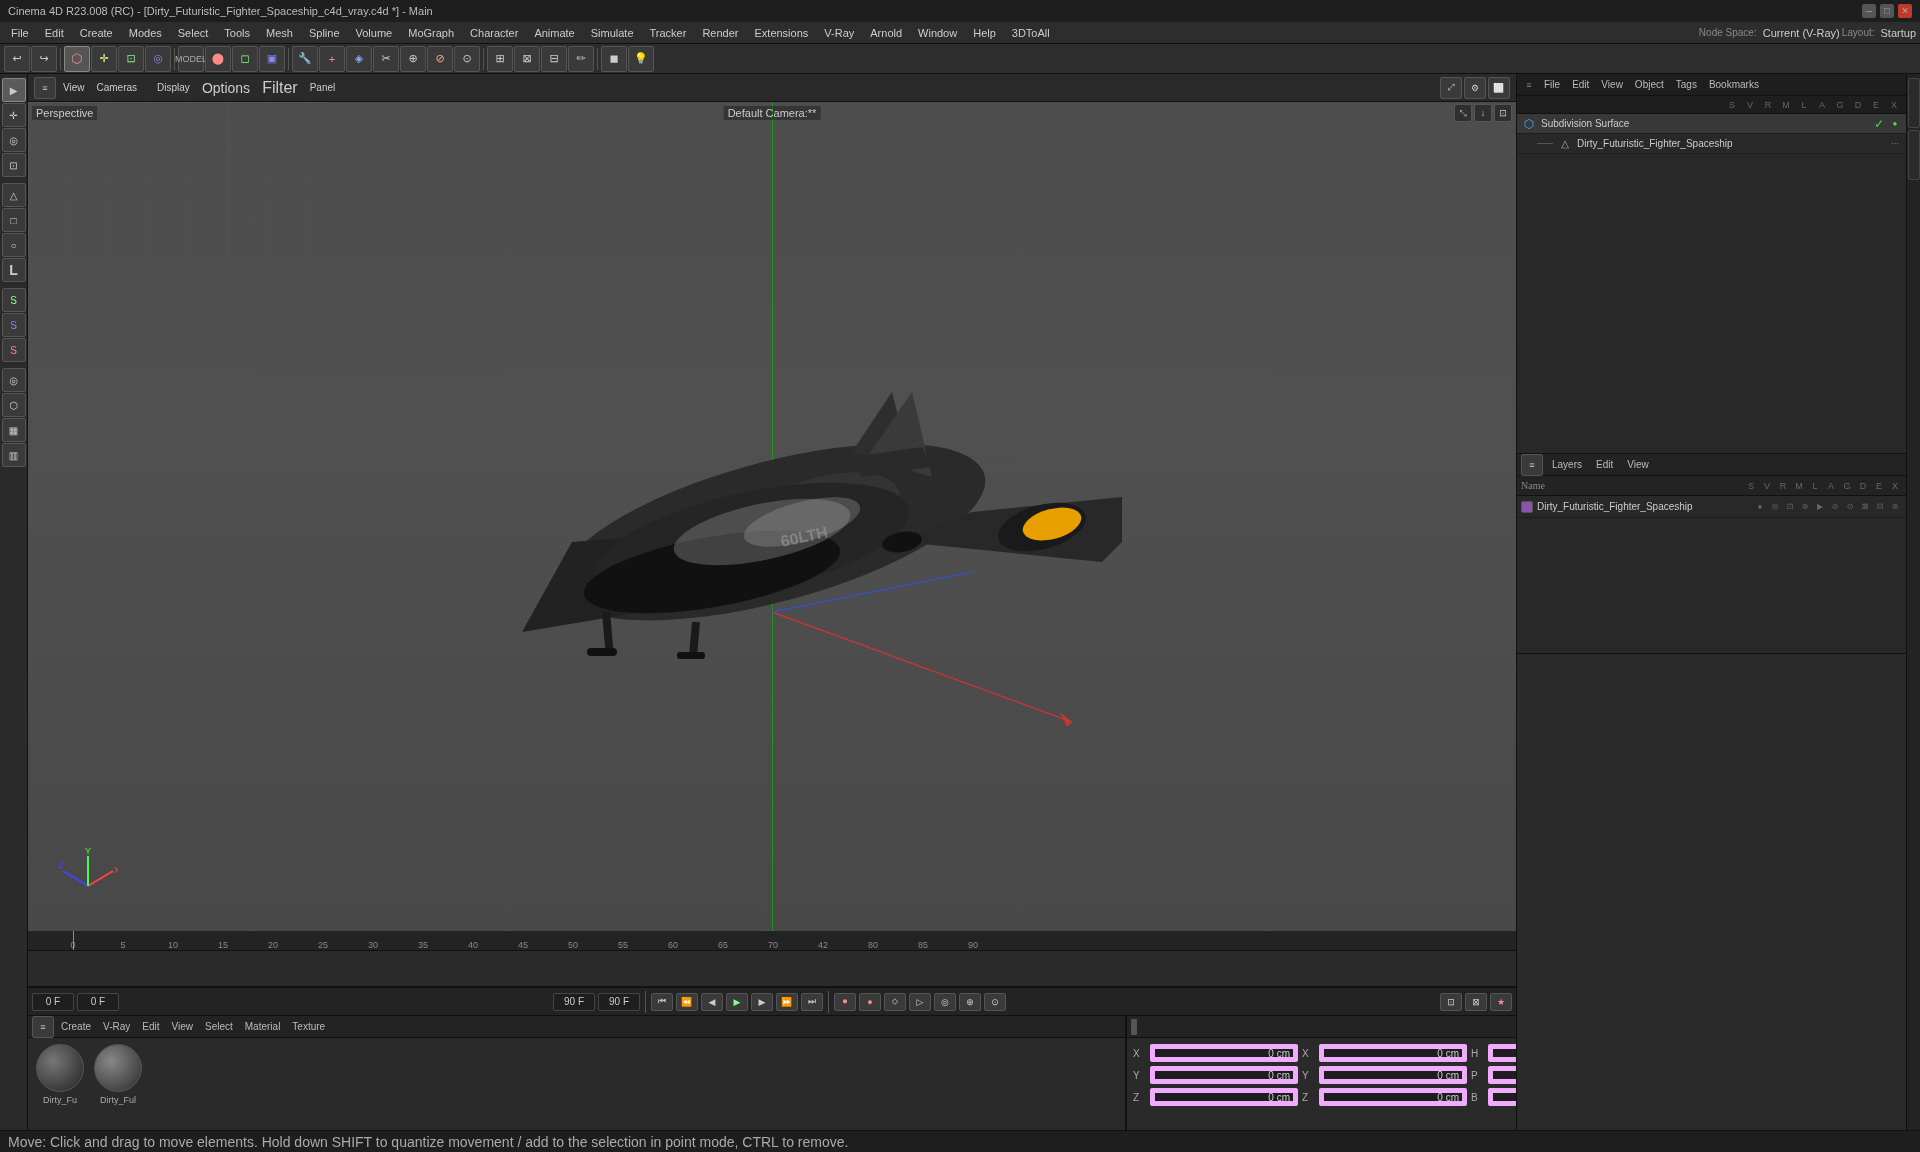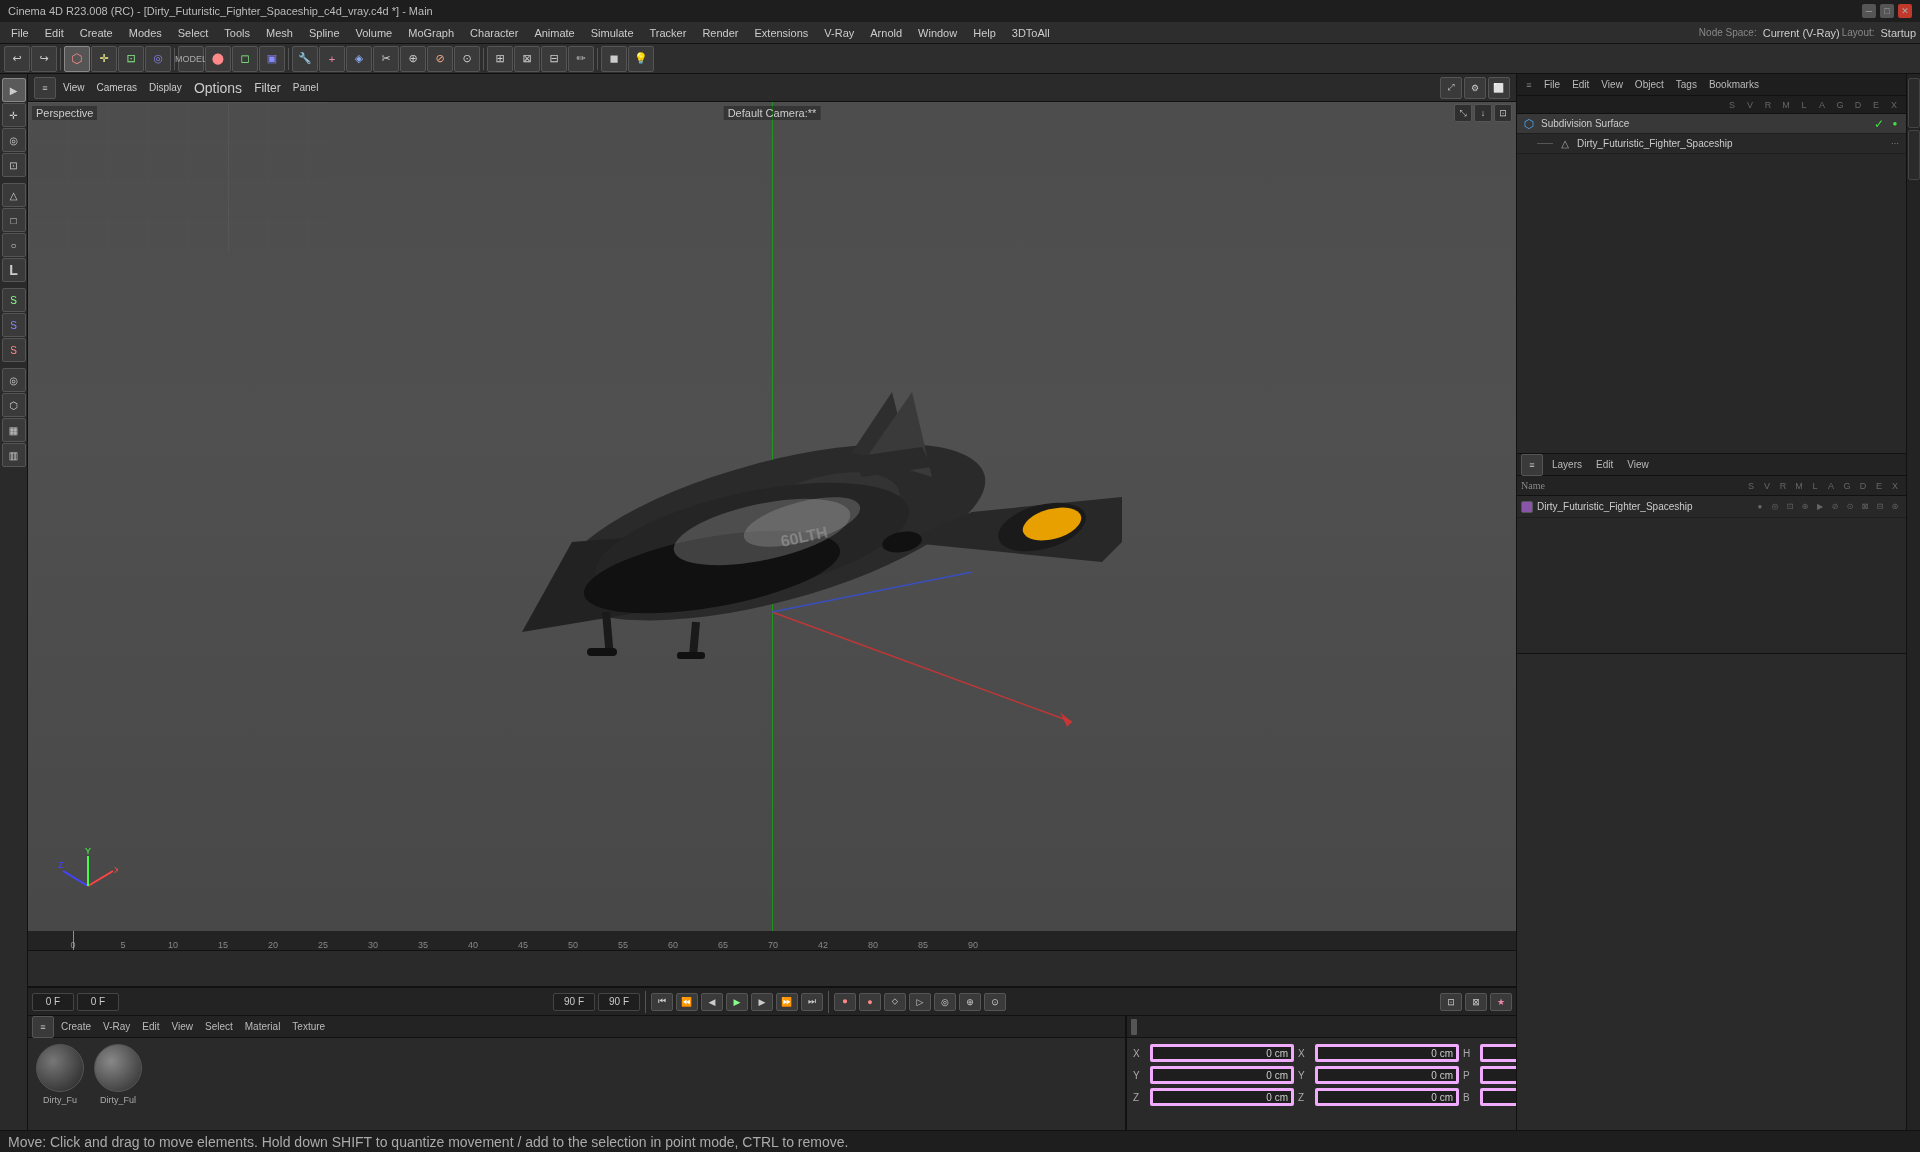--- a/index.html
+++ b/index.html
@@ -414,21 +414,21 @@
     }
     .coord-label {
       font-size: 10px;
       color: #aaa;
       width: 14px;
     }
     .coord-input {
       flex: 1;
       height: 18px;
       background: #1e1e1e;
-      border: 3px solid #f0abfc;
+      border: 5px solid #f0abfc;
       border-radius: 2px;
       color: #ccc;
       font-size: 10px;
       text-align: right;
       padding: 0 3px;
     }
     #coord-bottom {
       height: 28px;
       background: #232323;
       display: flex;
@@ -683,23 +683,23 @@
     <div class="toolbar-btn">▦</div>
     <div class="toolbar-btn">▥</div>
   </div>
 
   <div id="center-area">
 
     <div id="viewport-toolbar">
       <div class="vp-btn">≡</div>
       <span class="menu-item" style="font-size:10px;padding:2px 5px;">View</span>
       <span class="menu-item" style="font-size:10px;padding:2px 5px;">Cameras</span>
-      <span class="menu-item" style="font-size:10px;padding:2px 5px;">Display</span>
+      <span class="menu-item" style="font-size:10px;padding:2px 5px;margin-left:8px;">Display</span>
       <span class="menu-item" style="font-size:14px;padding:2px 5px;">Options</span>
-      <span class="menu-item" style="font-size:12px;padding:2px 5px;">Filter</span>
+      <span class="menu-item" style="font-size:16px;padding:2px 5px;">Filter</span>
       <span class="menu-item" style="font-size:10px;padding:2px 5px;">Panel</span>
       <div style="flex:1"></div>
       <div class="vp-btn">⤢</div>
       <div class="vp-btn">⚙</div>
       <div class="vp-btn">⬜</div>
     </div>
 
     <div id="viewport">
       <div class="vp-bg"></div>
 

